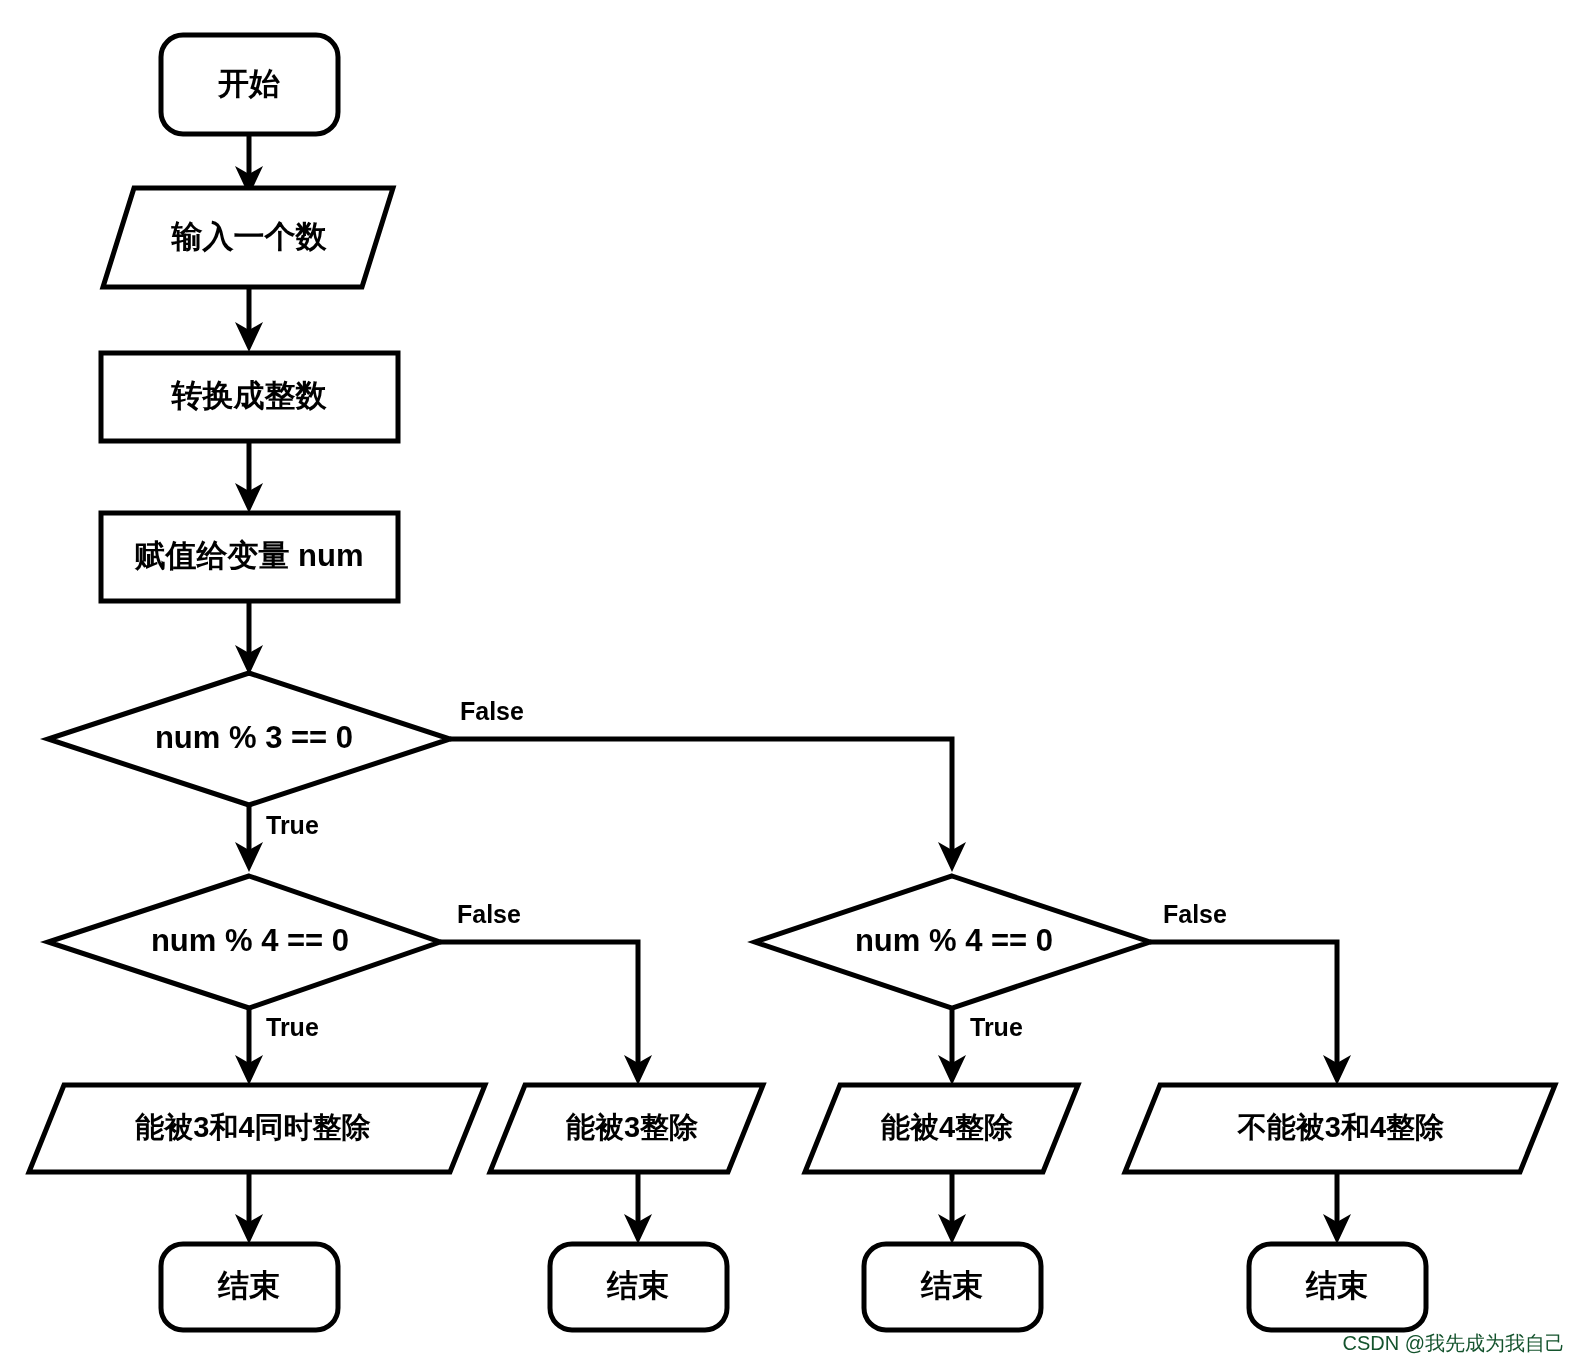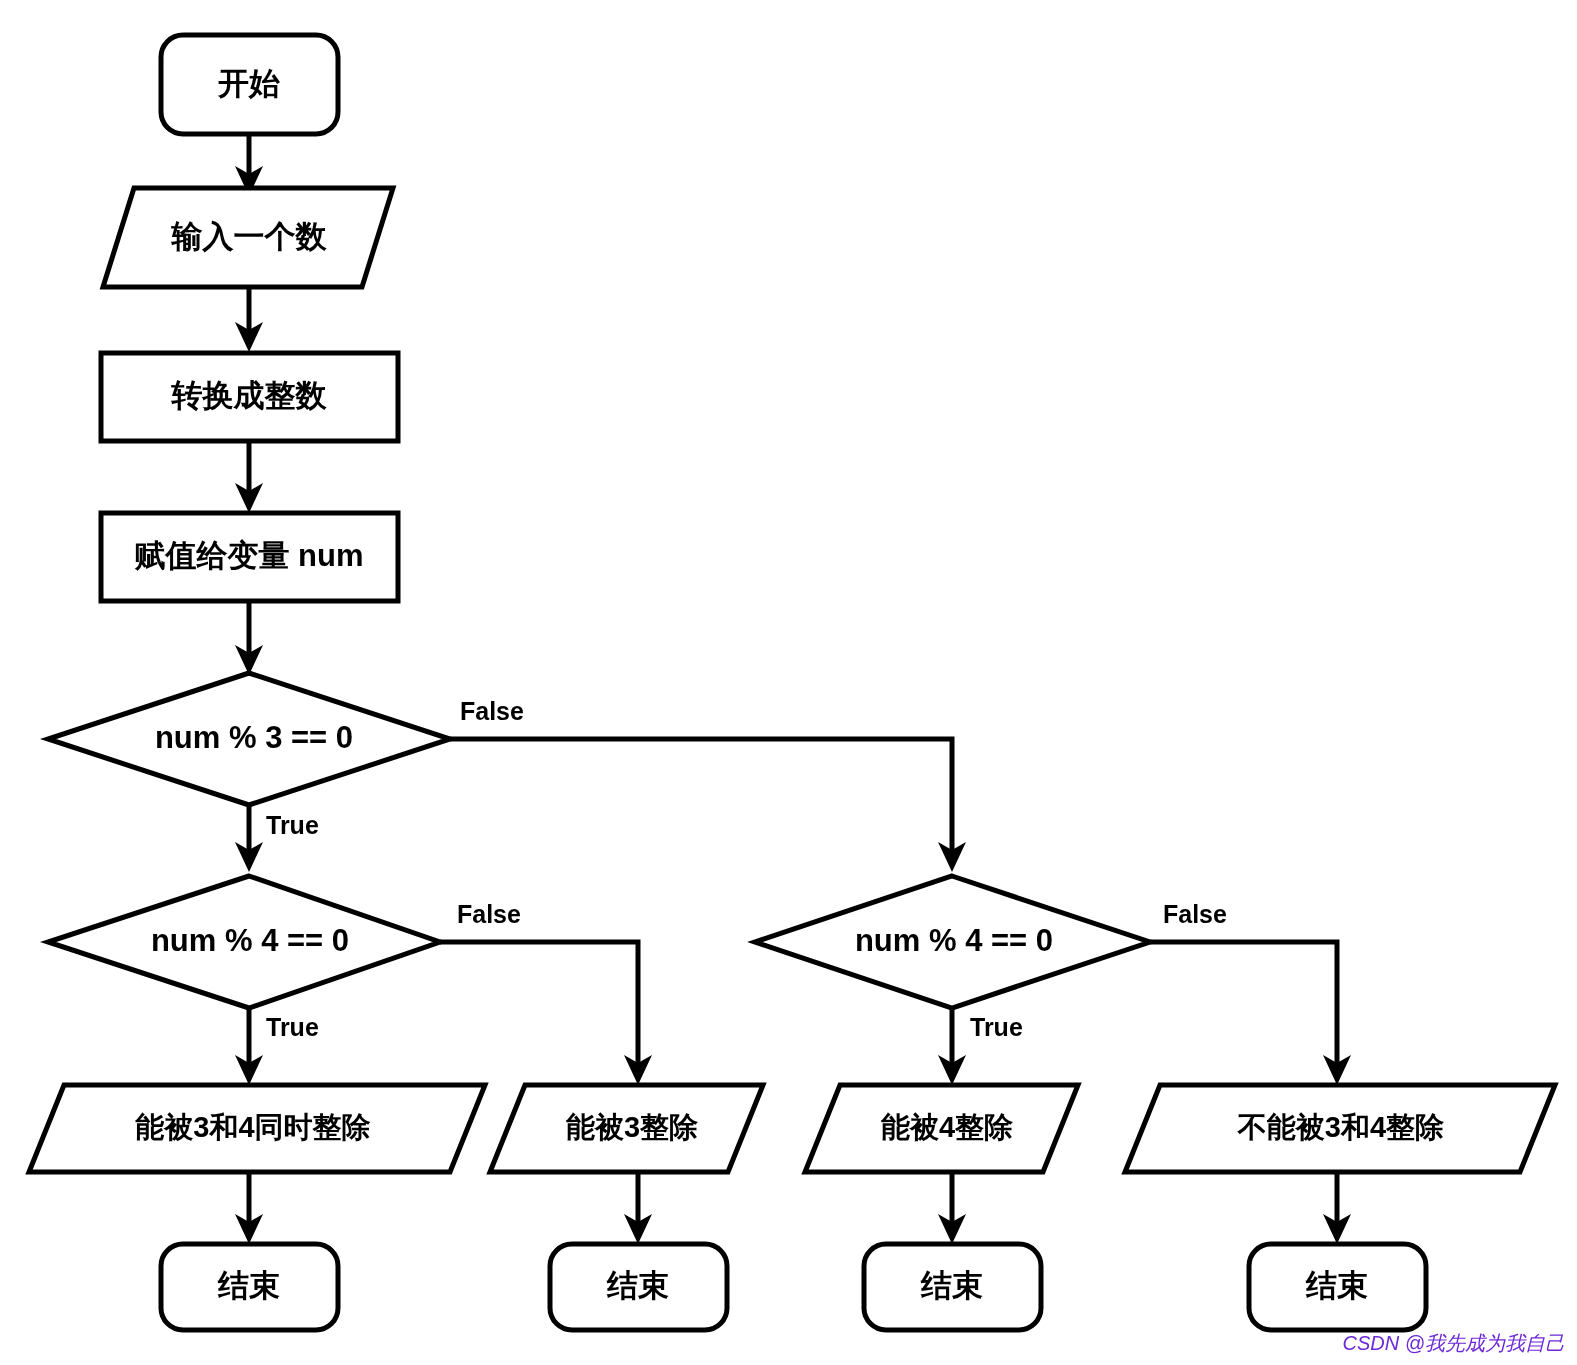--- a/index.html
+++ b/index.html
@@ -59,26 +59,25 @@
     font-family: "Liberation Sans", "DejaVu Sans", sans-serif;
     font-weight: bold;
     font-size: 25px;
     text-anchor: start;
     dominant-baseline: middle;
   }
   .watermark {
     position: absolute;
     right: 12px;
     bottom: 8px;
-    color: #6d28d9;
+    color: #14532d;
     font-size: 20px;
     font-family: "Liberation Sans", "DejaVu Sans", sans-serif;
     white-space: nowrap;
     user-select: none;
-    font-style: italic;
   }
 </style>
 </head>
 <body>
 
 <div id="canvas">
 
   <svg id="flow-svg" viewBox="0 0 1577 1365">
 
     <g>

